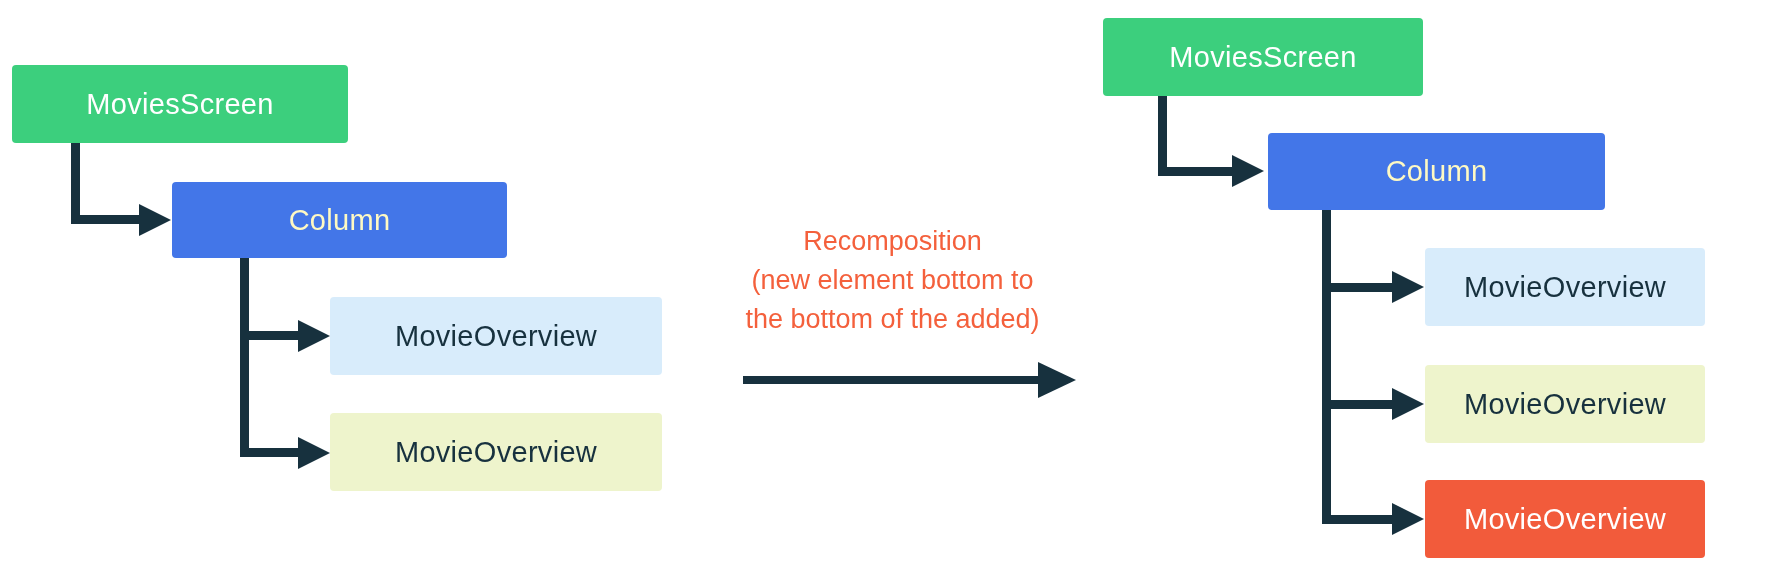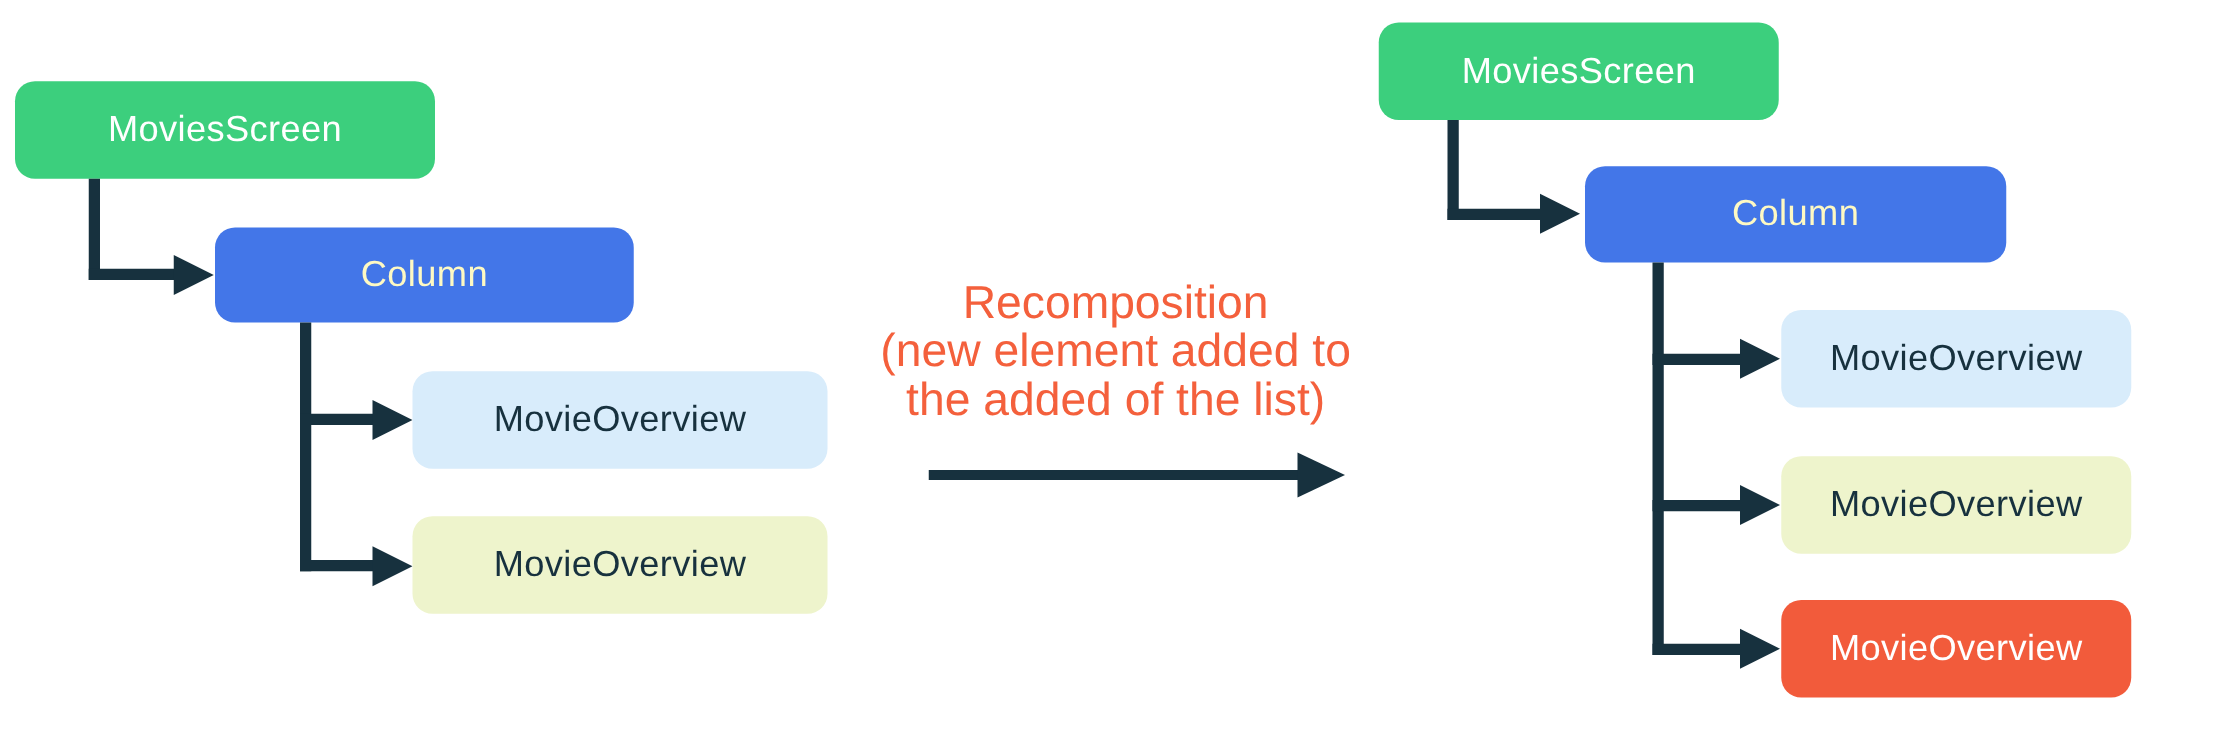--- a/index.html
+++ b/index.html
@@ -9,21 +9,21 @@
     height: 584px;
     background: #ffffff;
     font-family: "Liberation Sans", sans-serif;
     overflow: hidden;
   }
   .node {
     position: absolute;
     display: flex;
     align-items: center;
     justify-content: center;
-    border-radius: 16px;
+    border-radius: 4px;
     font-size: 29px;
     letter-spacing: 0.3px;
     white-space: nowrap;
   }
   .node-green  { background: #3CCF7D; color: #ffffff; }
   .node-blue   { background: #4376E8; color: #fef9c3; }
   .node-lblue  { background: #D8ECFB; color: #17313E; }
   .node-lyellow{ background: #EEF4CC; color: #17313E; }
   .node-orange { background: #F25B3B; color: #ffffff; }
   .seg {
@@ -44,21 +44,21 @@
     border-bottom: 18px solid transparent;
     border-left: 38px solid #17313E;
   }
   .annotation {
     position: absolute;
     left: 620px;
     top: 222px;
     width: 545px;
     text-align: center;
     color: #F4603C;
-    font-size: 37px;
+    font-size: 27px;
     line-height: 39px;
   }
   .annotation div { white-space: nowrap; }
 </style>
 </head>
 <body>
 
 <div id="canvas">
 
   <div>
@@ -83,22 +83,22 @@
     <div class="node node-lblue" style="left:330px; top:297px; width:332px; height:78px;">
       <span>MovieOverview</span>
     </div>
     <div class="node node-lyellow" style="left:330px; top:413px; width:332px; height:78px;">
       <span>MovieOverview</span>
     </div>
   </div>
 
   <div class="annotation">
     <div>Recomposition</div>
-    <div>(new element added to</div>
-    <div>the added of the list)</div>
+    <div>(new element bottom to</div>
+    <div>the bottom of the added)</div>
   </div>
   <div class="seg" style="left:743px; top:376px; width:300px; height:8px;"></div>
   <div class="big-head-right" style="left:1038px; top:362px;"></div>
 
   <div>
     <div class="node node-green" style="left:1103px; top:18px; width:320px; height:78px;">
       <span>MoviesScreen</span>
     </div>
 
     <div class="seg" style="left:1158px; top:96px; width:9px; height:80px;"></div>

